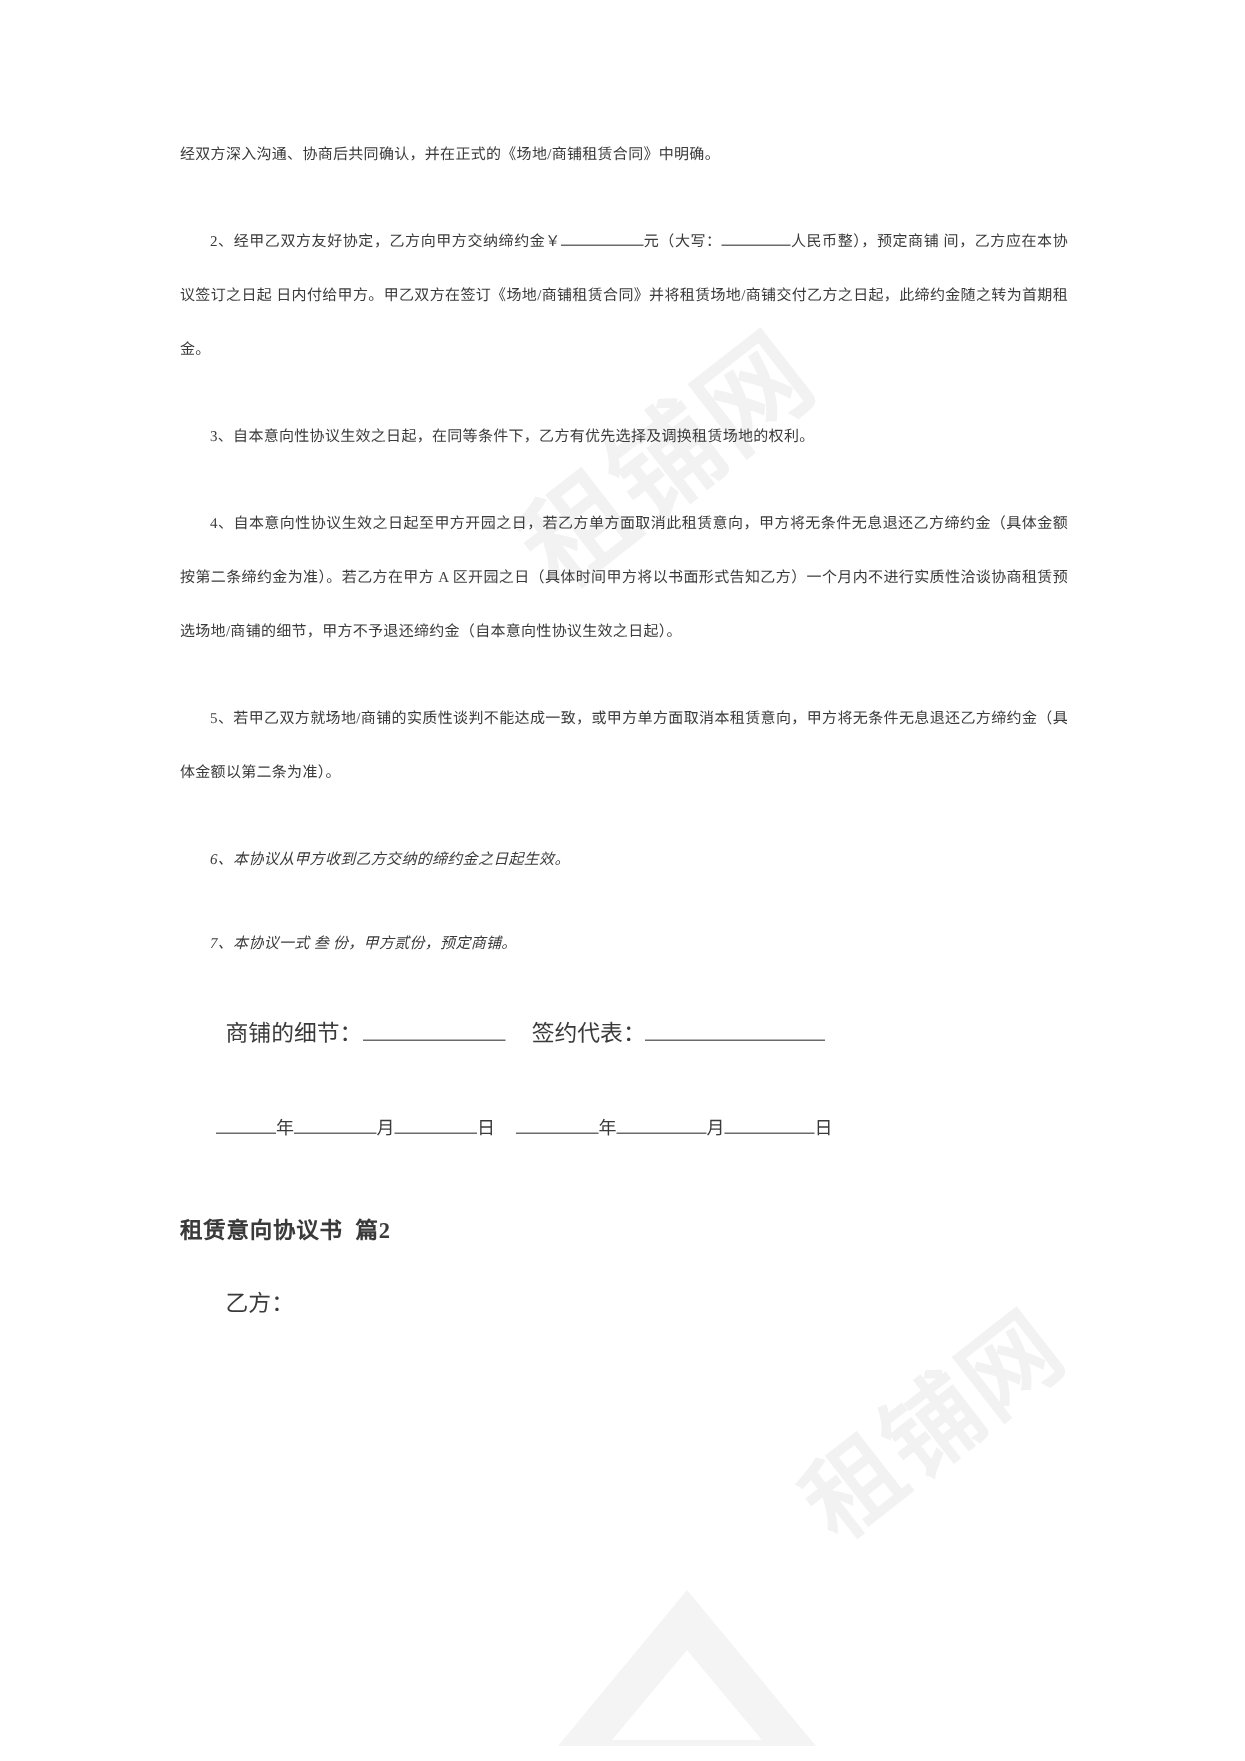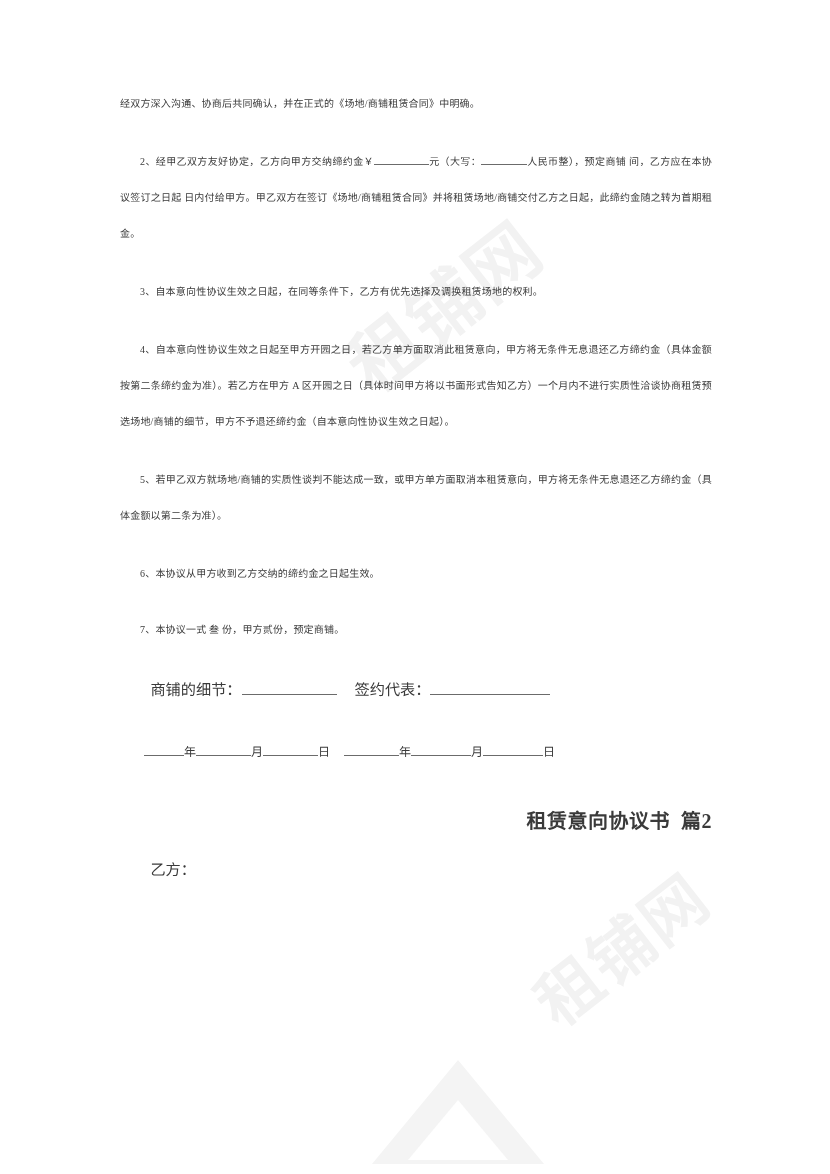--- a/index.html
+++ b/index.html
@@ -73,21 +73,21 @@
 
   p.para {
     margin: 0 0 22px 0;
     font-size: 10px;
     line-height: 36px;
     text-align: justify;
     text-justify: inter-ideograph;
     letter-spacing: 0.2px;
   }
   p.indent { text-indent: 2em; }
-  p.tight { margin-bottom: 20px; }
+  p.tight { margin-bottom: 20px; font-style: italic; }
 
   .blank {
     display: inline-block;
     border-bottom: 1px solid #6b6b6b;
     vertical-align: baseline;
   }
   .b-40 { width: 40px; }
   .b-46 { width: 46px; }
   .b-55 { width: 55px; }
   .b-60 { width: 60px; }
@@ -109,26 +109,25 @@
   .date-row {
     font-size: 12px;
     line-height: 36px;
     margin: 0 0 34px 0;
     padding-left: 2em;
     white-space: nowrap;
   }
   .date-row .gap { display: inline-block; width: 14px; }
 
   h2.section-title {
-    font-size: 20px;
+    font-size: 15px;
     font-weight: 700;
     line-height: 34px;
     margin: 22px 0 14px 0;
     letter-spacing: 0.5px;
-    text-align: right;
   }
   h2.section-title .suffix { font-weight: 700; }
 
   p.sub-line {
     margin: 0;
     font-size: 15.2px;
     line-height: 36px;
     text-indent: 2em;
   }
 </style>

